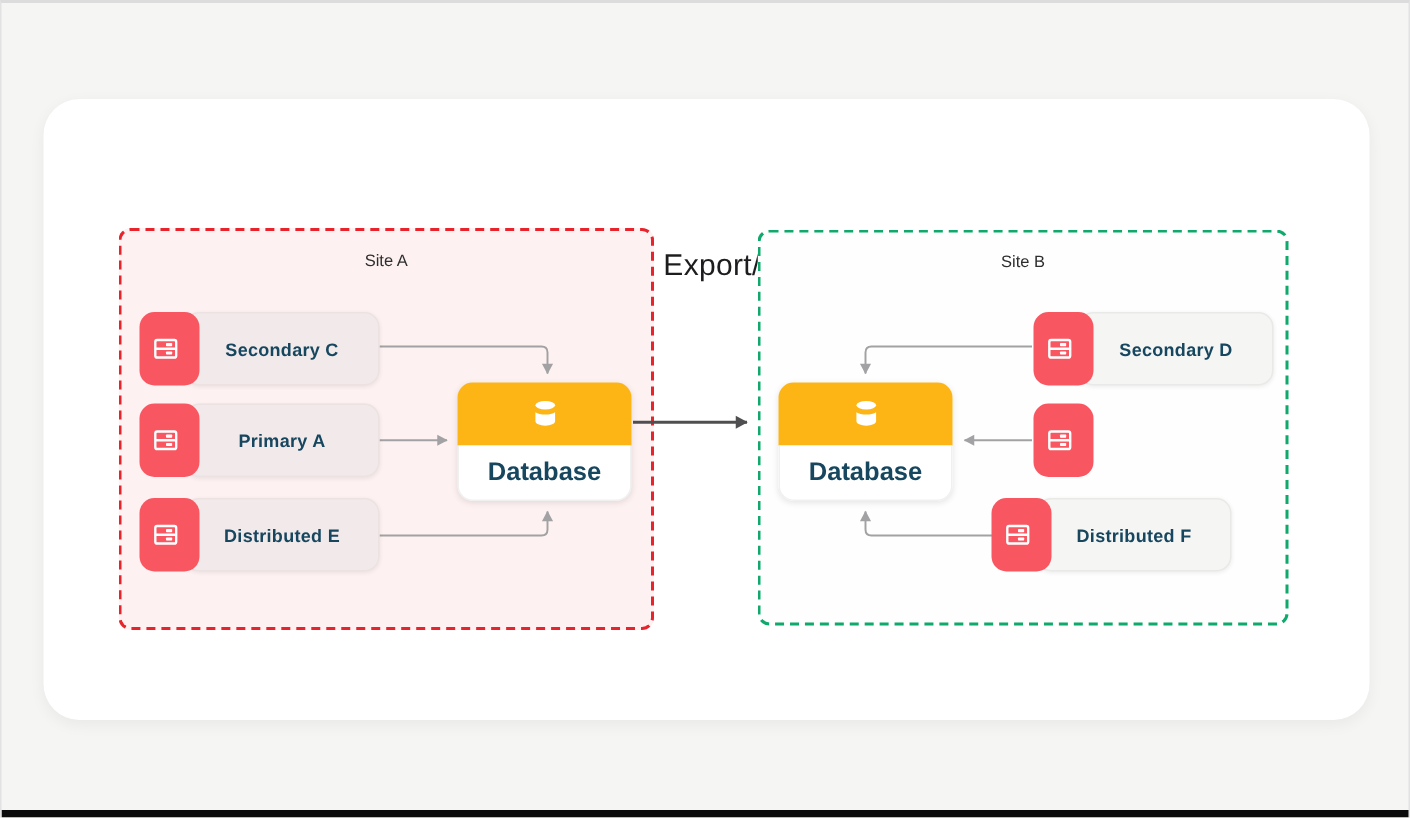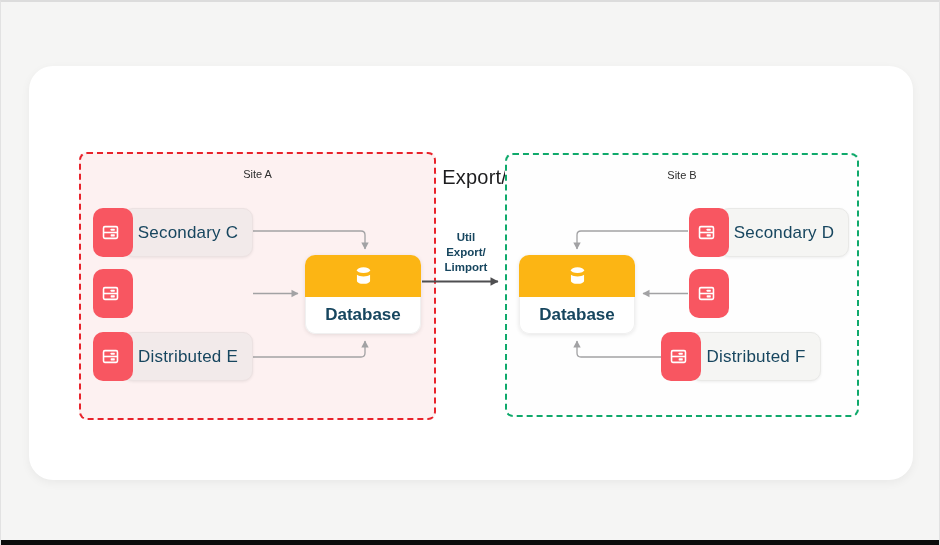--- a/index.html
+++ b/index.html
@@ -58,21 +58,21 @@
   }
   .node-body {
     position:absolute; left:30px; top:0; right:0; bottom:0;
     border-radius:10px;
     display:flex; align-items:center; justify-content:center;
     box-shadow:0 1px 3px rgba(0,0,0,0.07);
   }
   .site-a-node .node-body { background:#f2eaea; border:1px solid #ece2e2; }
   .site-b-node .node-body { background:#f5f5f3; border:1px solid #e9e9e7; }
   .node-label {
-    font-size:17px; font-weight:400; color:#17465f; letter-spacing:0.2px;
+    font-size:12px; font-weight:700; color:#17465f; letter-spacing:0.2px;
   }
 
   .db {
     position:absolute; width:116px; height:79px; border-radius:10px;
     box-shadow:0 1px 4px rgba(0,0,0,0.10);
   }
   .db-top {
     height:42px; background:#fcb514; border-radius:10px 10px 0 0;
     display:flex; align-items:center; justify-content:center;
   }
@@ -123,40 +123,38 @@
 
     <path d="M687 229 H580 Q576 229 576 233 V247" fill="none" stroke="#a2a2a4" stroke-width="1.3" marker-end="url(#ah-light)"></path>
 
     <path d="M687 291.5 H642" fill="none" stroke="#a2a2a4" stroke-width="1.3" marker-end="url(#ah-light)"></path>
 
     <path d="M687 355 H580 Q576 355 576 351 V339" fill="none" stroke="#a2a2a4" stroke-width="1.3" marker-end="url(#ah-light)"></path>
 
     <path d="M421 279.5 H497" fill="none" stroke="#4f4f51" stroke-width="2" marker-end="url(#ah-dark)"></path>
   </svg>
 
-  <div class="flow-label">
-    <div>Util</div>
-    <div>Export/</div>
-    <div>Limport</div>
-  </div>
 
   <div class="node site-a-node" style="left:92px; top:206px;">
     <div class="node-body">
         <span class="node-label">Secondary C</span>
       </div>
     <div class="node-tab">
       <svg viewBox="0 0 24 24" width="19" height="19">
           <rect x="3.2" y="4.6" width="17.6" height="14.8" rx="1.6" fill="none" stroke="#fff" stroke-width="2"></rect>
           <line x1="3.2" y1="12" x2="20.8" y2="12" stroke="#fff" stroke-width="2"></line>
           <rect x="12.2" y="7.2" width="5.2" height="2.6" rx="0.6" fill="#fff"></rect>
           <rect x="12.2" y="14.3" width="5.2" height="2.6" rx="0.6" fill="#fff"></rect>
         </svg>
     </div>
   </div>
   <div class="node site-a-node" style="left:92px; top:267px;">
+    <div class="node-body">
+        <span class="node-label">Primary A</span>
+      </div>
     <div class="node-tab">
       <svg viewBox="0 0 24 24" width="19" height="19">
           <rect x="3.2" y="4.6" width="17.6" height="14.8" rx="1.6" fill="none" stroke="#fff" stroke-width="2"></rect>
           <line x1="3.2" y1="12" x2="20.8" y2="12" stroke="#fff" stroke-width="2"></line>
           <rect x="12.2" y="7.2" width="5.2" height="2.6" rx="0.6" fill="#fff"></rect>
           <rect x="12.2" y="14.3" width="5.2" height="2.6" rx="0.6" fill="#fff"></rect>
         </svg>
     </div>
   </div>
   <div class="node site-a-node" style="left:92px; top:330px;">

